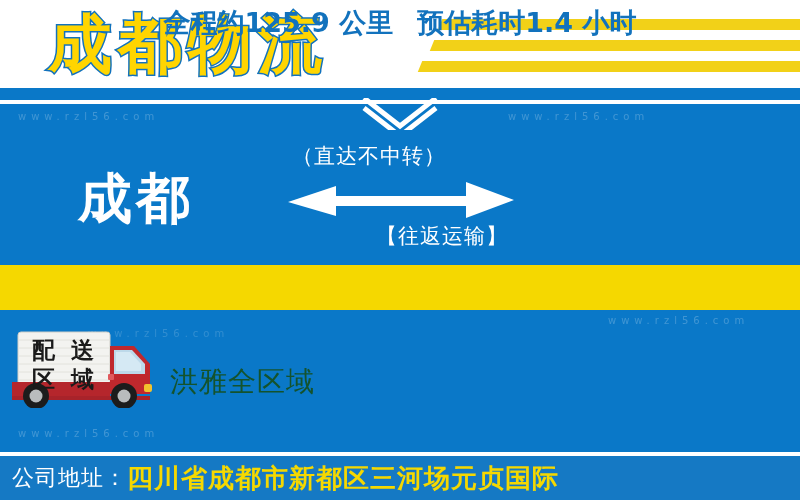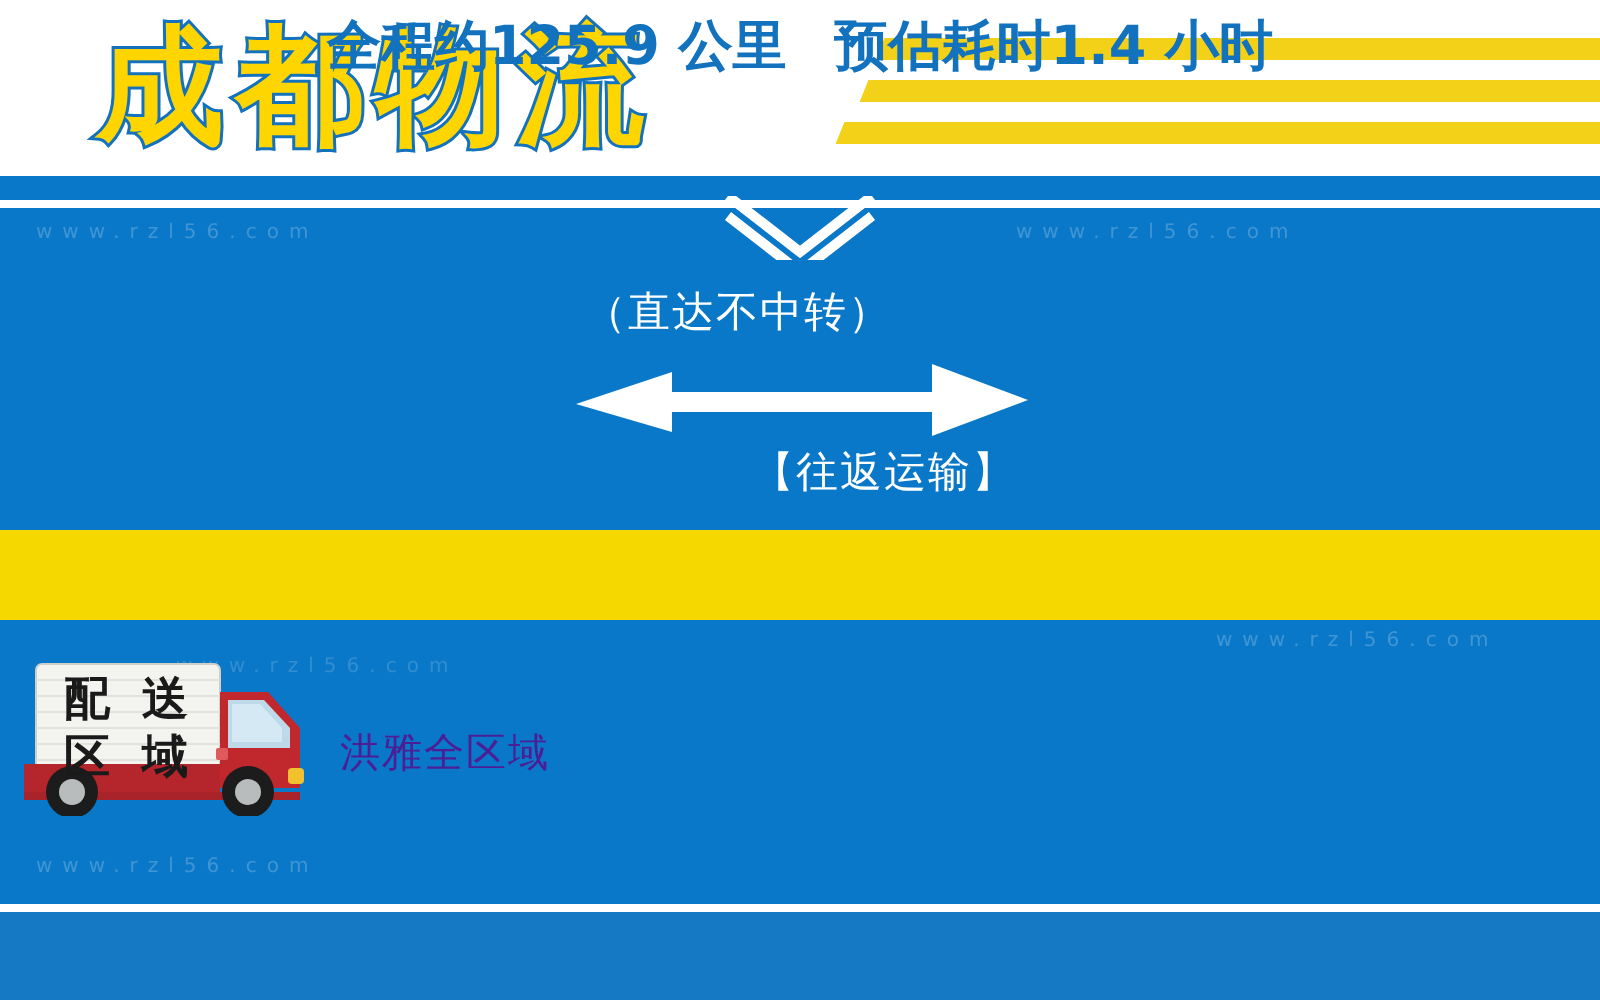--- a/index.html
+++ b/index.html
@@ -174,22 +174,22 @@
     justify-items: center;
     font-size: 23px;
     font-weight: bold;
     color: #1a1a1a;
     line-height: 1;
   }
   .coverage-text {
     position: absolute;
     left: 170px;
     top: 363px;
-    font-size: 20px;
-    color: #4c1d95;
+    font-size: 28px;
+    color: #14532d;
     letter-spacing: 1px;
     white-space: nowrap;
   }
 
   
   .addr-row {
     position: absolute;
     left: 12px;
     top: 456px;
     height: 44px;
@@ -242,20 +242,21 @@
 
   <svg class="chevron" viewBox="0 0 76 34">
     <polyline points="2,2 38,30 74,2" fill="none" stroke="#ffffff" stroke-width="5"></polyline>
     <polyline points="2,12 38,40 74,12" fill="none" stroke="#ffffff" stroke-width="5"></polyline>
     <rect x="0" y="0" width="76" height="2" fill="#0a78c8"></rect>
   </svg>
 
   <div class="wm wm-a">www.rzl56.com</div>
   <div class="wm wm-b">www.rzl56.com</div>
 
+  <div class="city city-origin">成都</div>
 
   <div class="route-top">（直达不中转）</div>
 
   <svg class="route-arrow" viewBox="0 0 226 40">
     <polygon points="0,24 48,8 48,18 178,18 178,4 226,22 178,40 178,28 48,28 48,38" fill="#ffffff"></polygon>
   </svg>
 
   <div class="route-bottom">【往返运输】</div>
 
   <div class="yellow-band"></div>
@@ -304,14 +305,18 @@
       <span>送</span>
       <span>区</span>
       <span>域</span>
     </div>
   </div>
 
   <div class="coverage-text">洪雅全区域</div>
 
   <div class="white-rule rule-bottom"></div>
   <div class="footer-band"></div>
+  <div class="addr-row">
+    <span class="addr-label">公司地址：</span>
+    <span class="addr-value">四川省成都市新都区三河场元贞国际</span>
+  </div>
 
 </div>
 
 </body></html>

